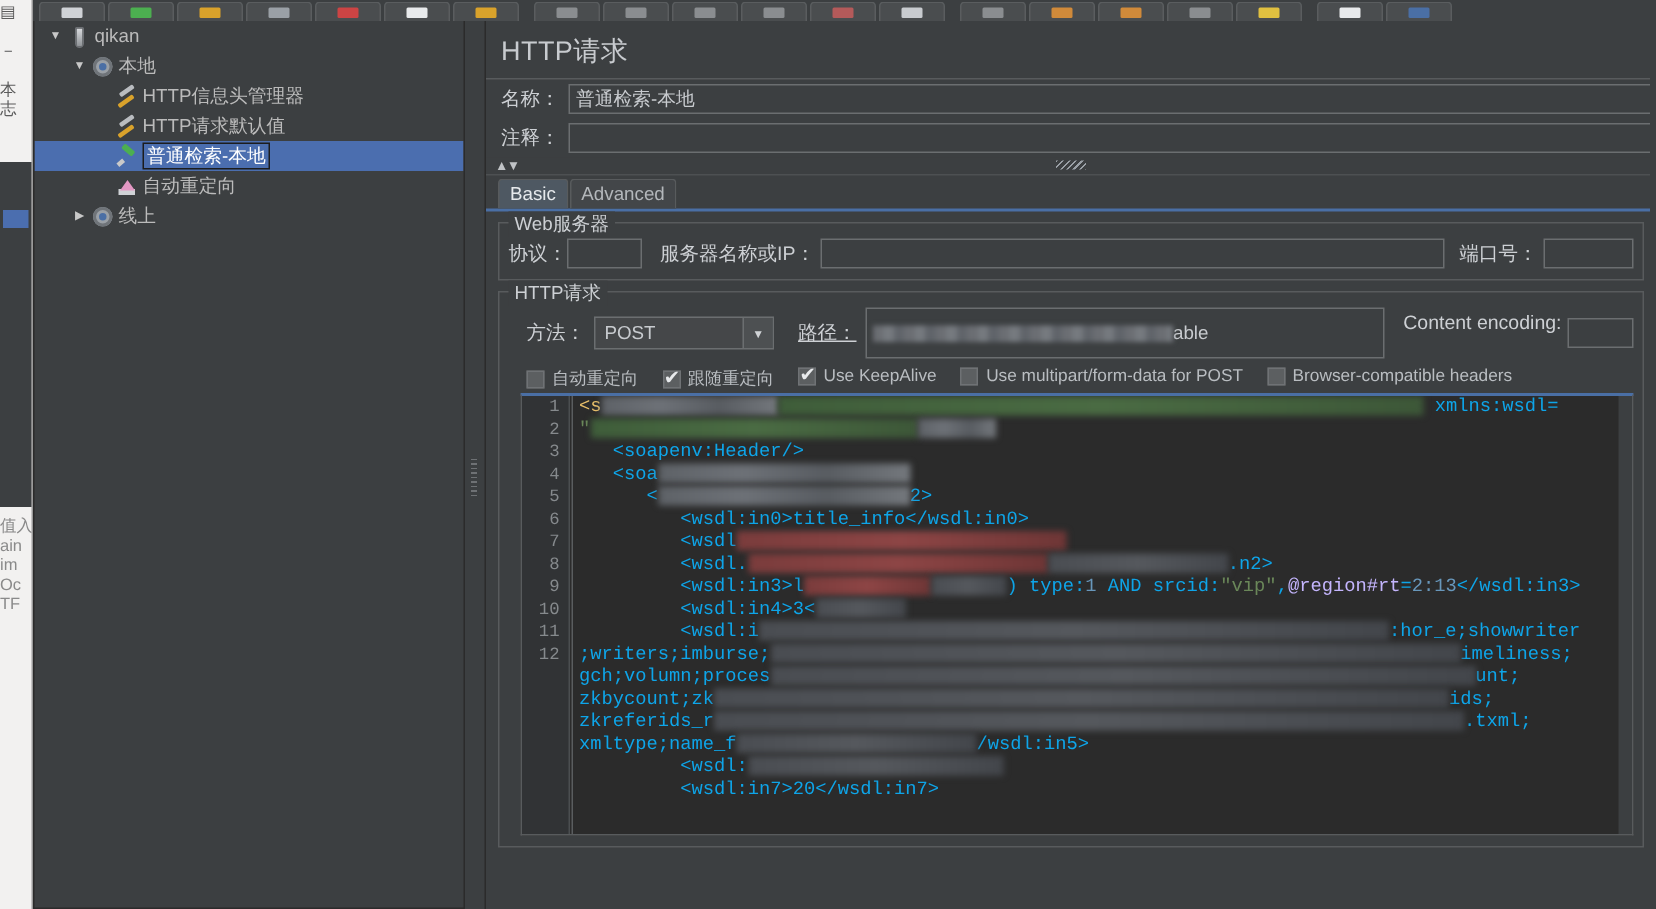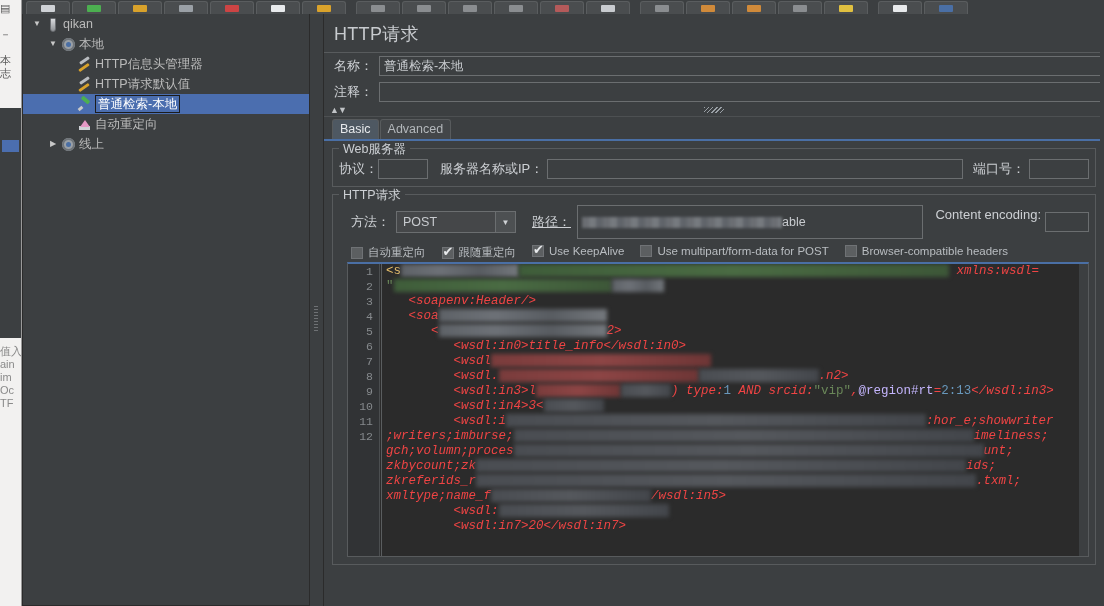--- a/index.html
+++ b/index.html
@@ -226,21 +226,21 @@
     font-family:"Liberation Mono", monospace; font-size:12.5px;
     line-height:15px; color:#a9b7c6; white-space: pre; overflow:hidden;
     border-left: 1px solid #5a5d5f;
     padding-left: 4px;
   }
   .code .row { height:15px; white-space: pre; }
   .tok-tag { color:#e8bf6a; }
   .tok-str { color:#6a8759; }
   .tok-num { color:#6897bb; }
   .tok-red { color:#c4b5fd; }
-  .tok-plain { color:#ef4444;font-style:italic; }
+  .tok-plain { color:#0ea5e9; }
   .blur-band {
     display:inline-block; vertical-align:middle; height:13px;
     filter: blur(2.2px);
   }
   .bb-green { background: linear-gradient(90deg,#3f5d3a,#4a6b43,#3d5738); }
   .bb-gray  { background: linear-gradient(90deg,#5e6267,#6d7177,#585c61,#74787d); }
   .bb-red   { background: linear-gradient(90deg,#7a3c3c,#8d4545,#6e3636); }
   .bb-dark  { background: linear-gradient(90deg,#4a4d52,#55585d,#43464b); }
 
   .ed-scroll {

